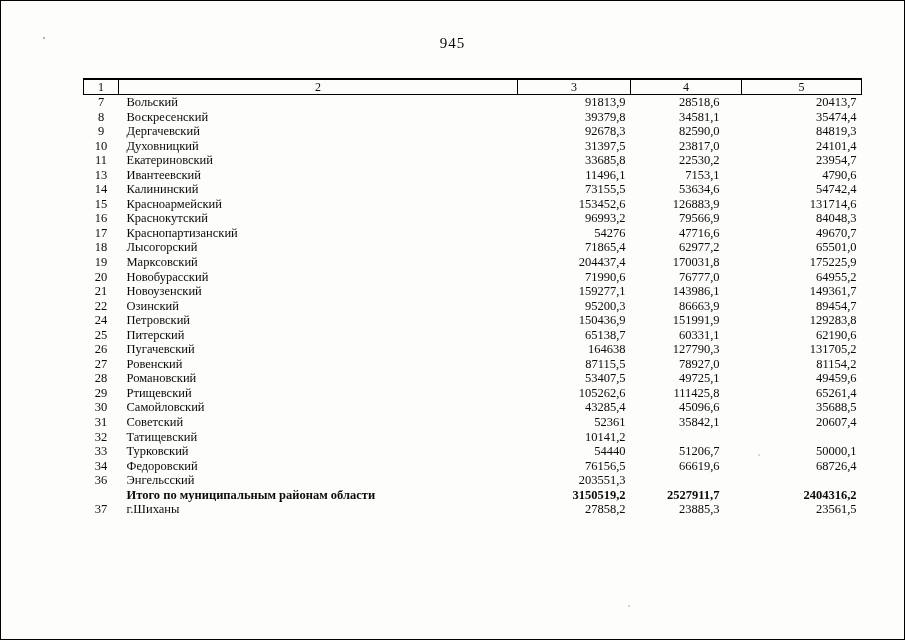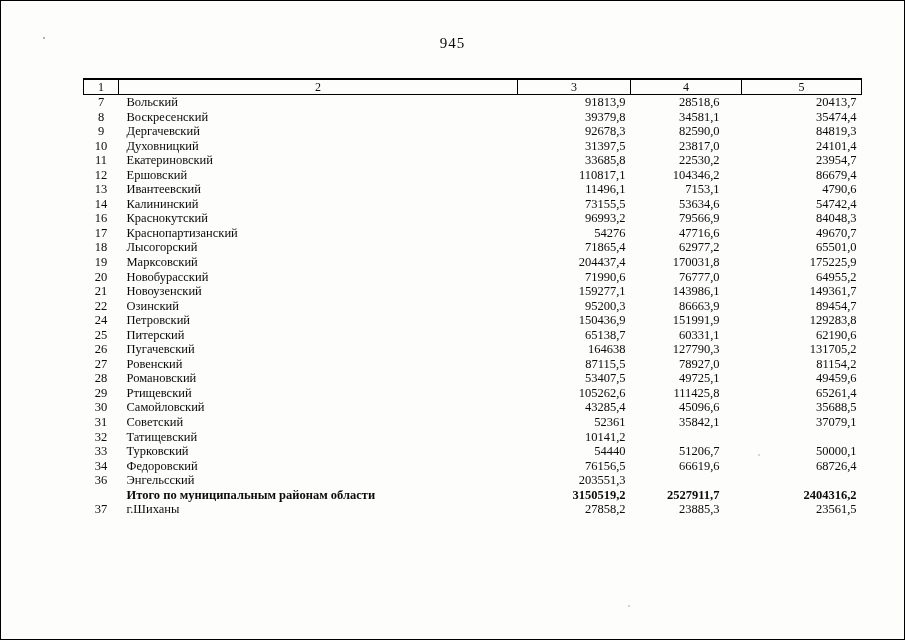--- a/index.html
+++ b/index.html
@@ -114,41 +114,41 @@
         <td class="v5">24101,4</td>
       </tr>
       <tr>
         <td class="num">11</td>
         <td class="name">Екатериновский</td>
         <td class="v3">33685,8</td>
         <td class="v4">22530,2</td>
         <td class="v5">23954,7</td>
       </tr>
       <tr>
-        <td class="num">12</td>
-        <td class="name">Ершовский</td>
-        <td class="v3">110817,1</td>
-        <td class="v4">104346,2</td>
-        <td class="v5">86679,4</td>
-      </tr>
-      <tr>
         <td class="num">13</td>
         <td class="name">Ивантеевский</td>
         <td class="v3">11496,1</td>
         <td class="v4">7153,1</td>
         <td class="v5">4790,6</td>
       </tr>
       <tr>
         <td class="num">14</td>
         <td class="name">Калининский</td>
         <td class="v3">73155,5</td>
         <td class="v4">53634,6</td>
         <td class="v5">54742,4</td>
       </tr>
       <tr>
+        <td class="num">15</td>
+        <td class="name">Красноармейский</td>
+        <td class="v3">153452,6</td>
+        <td class="v4">126883,9</td>
+        <td class="v5">131714,6</td>
+      </tr>
+      <tr>
         <td class="num">16</td>
         <td class="name">Краснокутский</td>
         <td class="v3">96993,2</td>
         <td class="v4">79566,9</td>
         <td class="v5">84048,3</td>
       </tr>
       <tr>
         <td class="num">17</td>
         <td class="name">Краснопартизанский</td>
         <td class="v3">54276</td>
@@ -237,21 +237,21 @@
         <td class="name">Самойловский</td>
         <td class="v3">43285,4</td>
         <td class="v4">45096,6</td>
         <td class="v5">35688,5</td>
       </tr>
       <tr>
         <td class="num">31</td>
         <td class="name">Советский</td>
         <td class="v3">52361</td>
         <td class="v4">35842,1</td>
-        <td class="v5">37079,1</td>
+        <td class="v5">20607,4</td>
       </tr>
       <tr>
         <td class="num">32</td>
         <td class="name">Татищевский</td>
         <td class="v3">10141,2</td>
         <td class="v4"></td>
         <td class="v5"></td>
       </tr>
       <tr>
         <td class="num">33</td>

